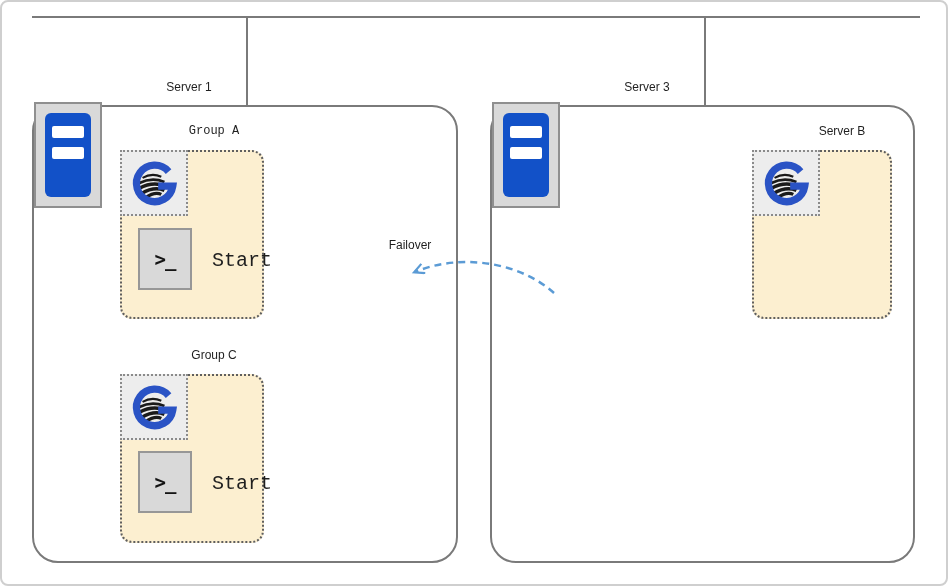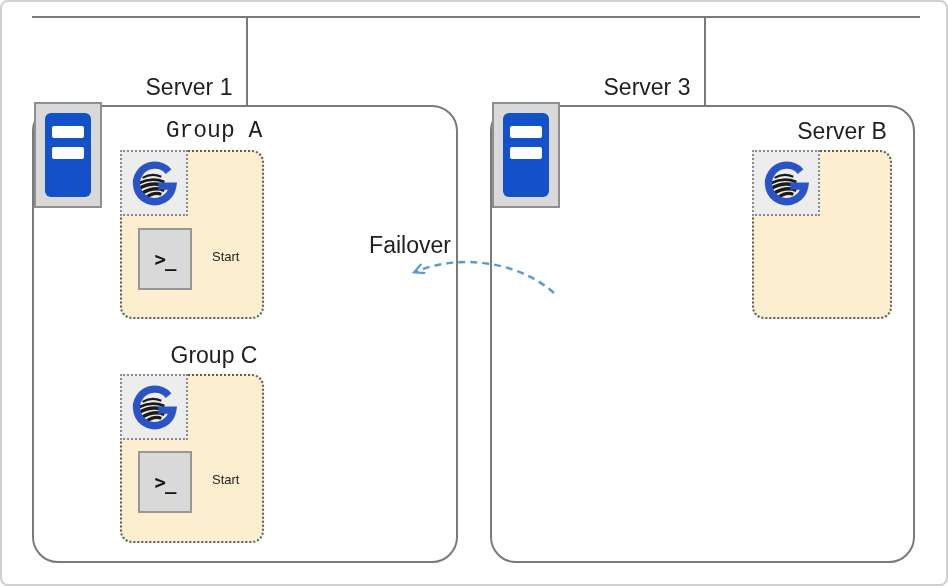--- a/index.html
+++ b/index.html
@@ -12,21 +12,21 @@
   #wiring-layer{z-index:0;}
   #arrow-layer{z-index:5;}
 
   .server-box{
     position:absolute;background:#ffffff;border:2px solid #7a7a7a;border-radius:26px;
     box-sizing:border-box;z-index:1;
   }
   #server1-box{left:30px;top:103px;width:426px;height:458px;}
   #server2-box{left:488px;top:103px;width:425px;height:458px;}
 
-  .txt{position:absolute;font-size:23px;line-height:20px;text-align:center;width:110px;z-index:6;}
+  .txt{position:absolute;font-size:12px;line-height:20px;text-align:center;width:110px;z-index:6;}
   #server1-label{left:132px;top:75px;}
   #server2-label{left:590px;top:75px;}
   #group-a-label{left:157px;top:119px;font-family:Liberation Mono, monospace;}
   #group-b-label{left:785px;top:119px;}
   #group-c-label{left:157px;top:343px;}
   #failover-label{left:353px;top:233px;}
 
   .group-box{
     position:absolute;background:#fcefd0;border:2px dotted #5f5f5f;border-radius:12px;
     box-sizing:border-box;z-index:2;
@@ -57,21 +57,21 @@
 
   .script-icon{
     position:absolute;width:54px;height:62px;background:#d9d9d9;border:2px solid #979797;
     box-sizing:border-box;display:flex;align-items:center;justify-content:center;
     font-family:"DejaVu Sans Mono",monospace;font-weight:700;font-size:19px;color:#141414;
     letter-spacing:-1px;z-index:3;
   }
   #script-icon-a{left:136px;top:226px;}
   #script-icon-c{left:136px;top:449px;}
 
-  .start-label{position:absolute;font-size:13px;z-index:3;}
+  .start-label{position:absolute;font-size:20px;z-index:3;font-family:Liberation Mono, monospace;}
   #start-label-a{left:210px;top:247px;}
   #start-label-c{left:210px;top:470px;}
 </style>
 </head>
 <body>
 
 <div class="canvas">
 
   <svg id="wiring-layer" class="layer" viewBox="0 0 948 586" xmlns="http://www.w3.org/2000/svg">
     <path d="M30 15 H918" stroke="#7a7a7a" stroke-width="2" fill="none"></path>

